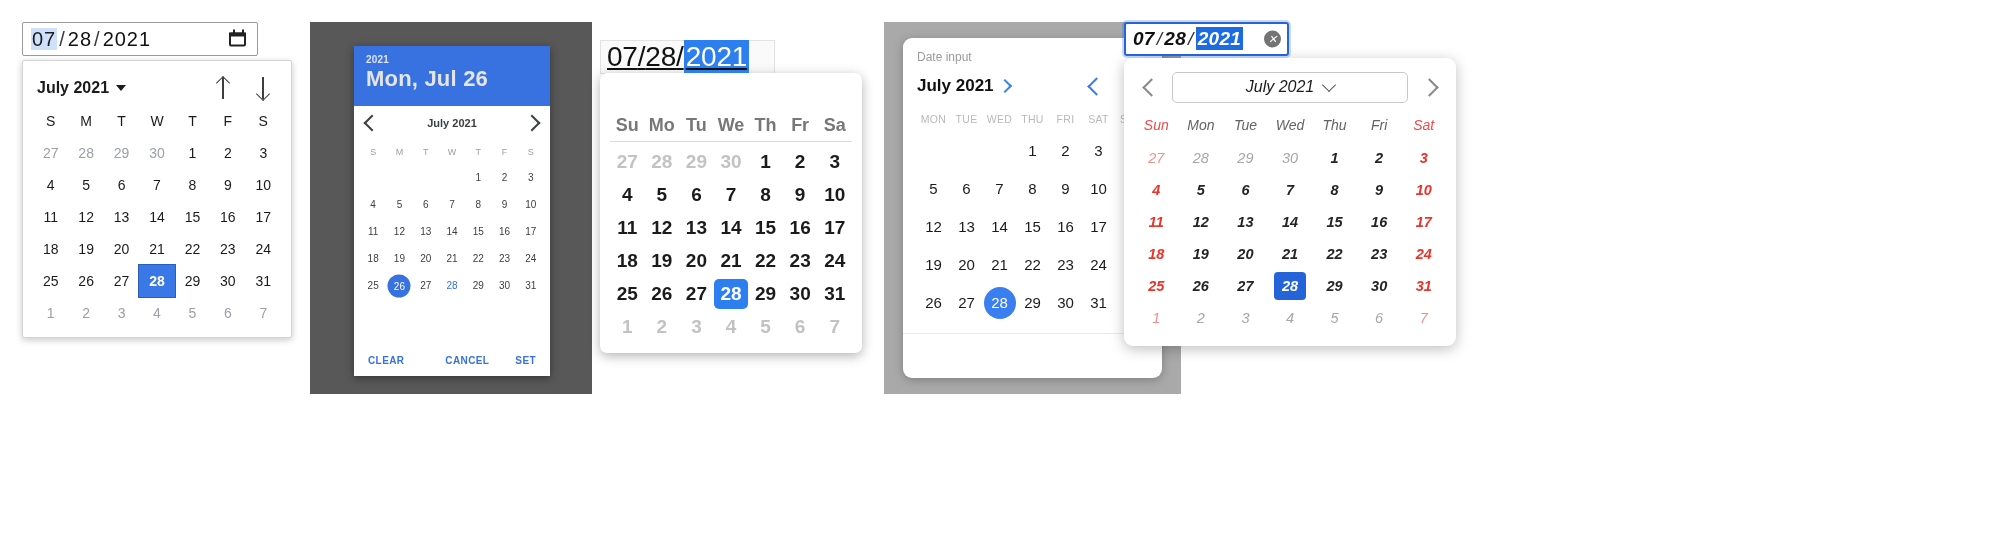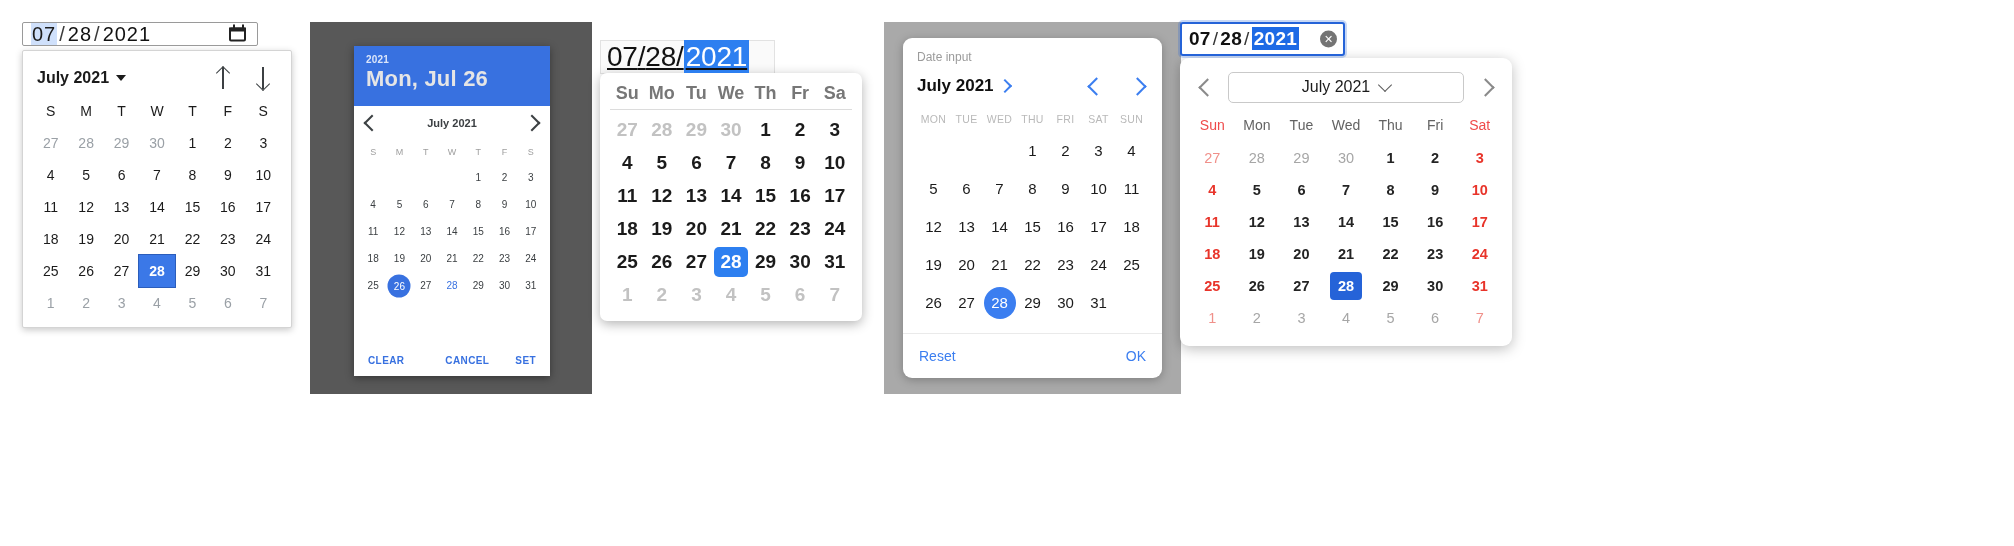--- a/index.html
+++ b/index.html
@@ -7,21 +7,21 @@
     width:2014px;height:546px;
     background:#ffffff;
     font-family:"Liberation Sans", sans-serif;
     overflow:hidden;
   }
   .stage{position:relative;width:2014px;height:546px;}
 
   
   .p1{position:absolute;left:22px;top:22px;width:278px;}
   .p1-input{
-    position:relative;width:236px;height:24px;
+    position:relative;width:236px;height:34px;
     border:1px solid #9a9a9a;background:#fff;border-radius:2px;
     display:flex;align-items:center;padding:8px 8px;box-sizing:border-box;
   }
   .p1-date{font-size:20px;letter-spacing:1px;color:#111;white-space:nowrap;font-family:"Liberation Sans",sans-serif;}
   .p1-date .seg-sel{background:#cfe0fb;color:#1b1b1b;padding:0 1px;}
   .p1-date .sep{color:#3a3a3a;padding:0 2px;}
   .cal-ico{position:absolute;right:9px;top:50%;transform:translateY(-50%);width:19px;height:19px;}
   .cal-ico .body{position:absolute;left:0;top:3px;width:17px;height:14px;border:2px solid #222;border-radius:2px;box-sizing:border-box;}
   .cal-ico .top{position:absolute;left:0;top:3px;width:17px;height:4px;background:#222;}
   .cal-ico .pin{position:absolute;width:2px;height:4px;background:#222;top:0;}
@@ -80,21 +80,21 @@
     box-shadow:0 3px 12px rgba(0,0,0,.3);padding:6px 10px 10px 10px;box-sizing:border-box;
   }
   .p3-head{display:flex;align-items:center;height:36px;}
   .p3-mn{font-size:24px;font-weight:bold;color:#1b1b1b;}
   .p3-ctrls{margin-left:auto;display:flex;align-items:center;gap:14px;padding-right:2px;}
   .tri{width:0;height:0;border-top:7px solid transparent;border-bottom:7px solid transparent;}
   .tri.l{border-right:9px solid #6b6b6b;}
   .tri.r{border-left:9px solid #6b6b6b;}
   .dotc{width:13px;height:13px;border-radius:50%;background:#6b6b6b;}
   .p3-grid{display:grid;grid-template-columns:repeat(7,1fr);}
-  .p3-grid .wd{font-size:18px;font-weight:bold;color:#777;text-align:center;height:28px;line-height:28px;}
+  .p3-grid .wd{font-size:18px;font-weight:bold;color:#777;text-align:center;height:28px;line-height:28px;margin-top:32px;}
   .p3-sep{height:1px;background:#dcdcdc;margin:2px 0 3px 0;}
   .p3-grid .d{font-size:19px;font-weight:bold;color:#1b1b1b;text-align:center;height:33px;line-height:33px;position:relative;}
   .p3-grid .d.mut{color:#c2c2c2;}
   .p3-grid .d.sel span{position:absolute;left:50%;top:50%;transform:translate(-50%,-50%);width:34px;height:30px;border-radius:5px;background:#2d7ff0;color:#fff;line-height:30px;}
 
   
   .p4{position:absolute;left:884px;top:22px;width:297px;height:372px;background:#a9a9a9;}
   .p4-card{position:absolute;left:19px;top:16px;width:259px;height:340px;background:#fff;border-radius:9px;box-shadow:0 2px 10px rgba(0,0,0,.25);padding:12px 14px 0 14px;box-sizing:border-box;}
   .p4-label{font-size:12px;color:#9b9b9b;}
   .p4-nav{display:flex;align-items:center;height:36px;margin-top:4px;}
@@ -106,21 +106,21 @@
   .chv2.r{transform:rotate(-135deg);}
   .p4-grid{display:grid;grid-template-columns:repeat(7,1fr);margin-top:2px;}
   .p4-grid .wd{font-size:10.5px;color:#b9b9b9;text-align:center;height:26px;line-height:26px;letter-spacing:.3px;}
   .p4-grid .d{font-size:15px;color:#1b1b1b;text-align:center;height:38px;line-height:38px;position:relative;}
   .p4-grid .d.sel span{position:absolute;left:50%;top:50%;transform:translate(-50%,-50%);width:32px;height:32px;border-radius:50%;background:#3b7ef0;color:#fff;line-height:32px;}
   .p4-sepline{position:absolute;left:0;bottom:44px;width:100%;height:1px;background:#eaeaea;}
   .p4-foot{position:absolute;left:0;bottom:0;width:100%;height:44px;display:flex;align-items:center;justify-content:space-between;padding:0 16px;box-sizing:border-box;}
   .p4-foot .b{font-size:14px;color:#3b7ef0;}
 
   
-  .p5{position:absolute;left:1180px;top:22px;width:360px;}
+  .p5{position:absolute;left:1124px;top:22px;width:360px;font-style:italic;}
   .p5-input{
     position:relative;width:165px;height:34px;background:#fff;
     border:2px solid #2563d8;border-radius:3px;display:flex;align-items:center;
     padding-left:7px;box-sizing:border-box;box-shadow:0 0 0 2px rgba(37,99,216,.25);
   }
   .p5-date{font-size:19px;color:#111;font-weight:bold;letter-spacing:.3px;}
   .p5-date .sep{font-weight:normal;color:#333;padding:0 2px;}
   .p5-date .seg-sel{background:#1d6ae5;color:#fff;padding:1px 2px;}
   .p5-clear{position:absolute;right:6px;top:50%;transform:translateY(-50%);width:17px;height:17px;border-radius:50%;background:#747474;color:#fff;font-size:11px;line-height:17px;text-align:center;}
   .p5-panel{
@@ -412,24 +412,20 @@
           <div class="d">27</div>
           <div class="d sel">
             <span>28</span>
           </div>
           <div class="d">29</div>
           <div class="d">30</div>
           <div class="d">31</div>
           <div class="d"></div>
         </div>
       <div class="p4-sepline"></div>
-      <div class="p4-foot">
-        <span class="b">Reset</span>
-        <span class="b">OK</span>
-      </div>
     </div>
   </div>
 
   <div class="p5">
     <div class="p5-input">
       <div class="p5-date">
         <span>07</span><span class="sep">/</span><span>28</span><span class="sep">/</span><span class="seg-sel">2021</span>
       </div>
       <div class="p5-clear">✕</div>
     </div>

